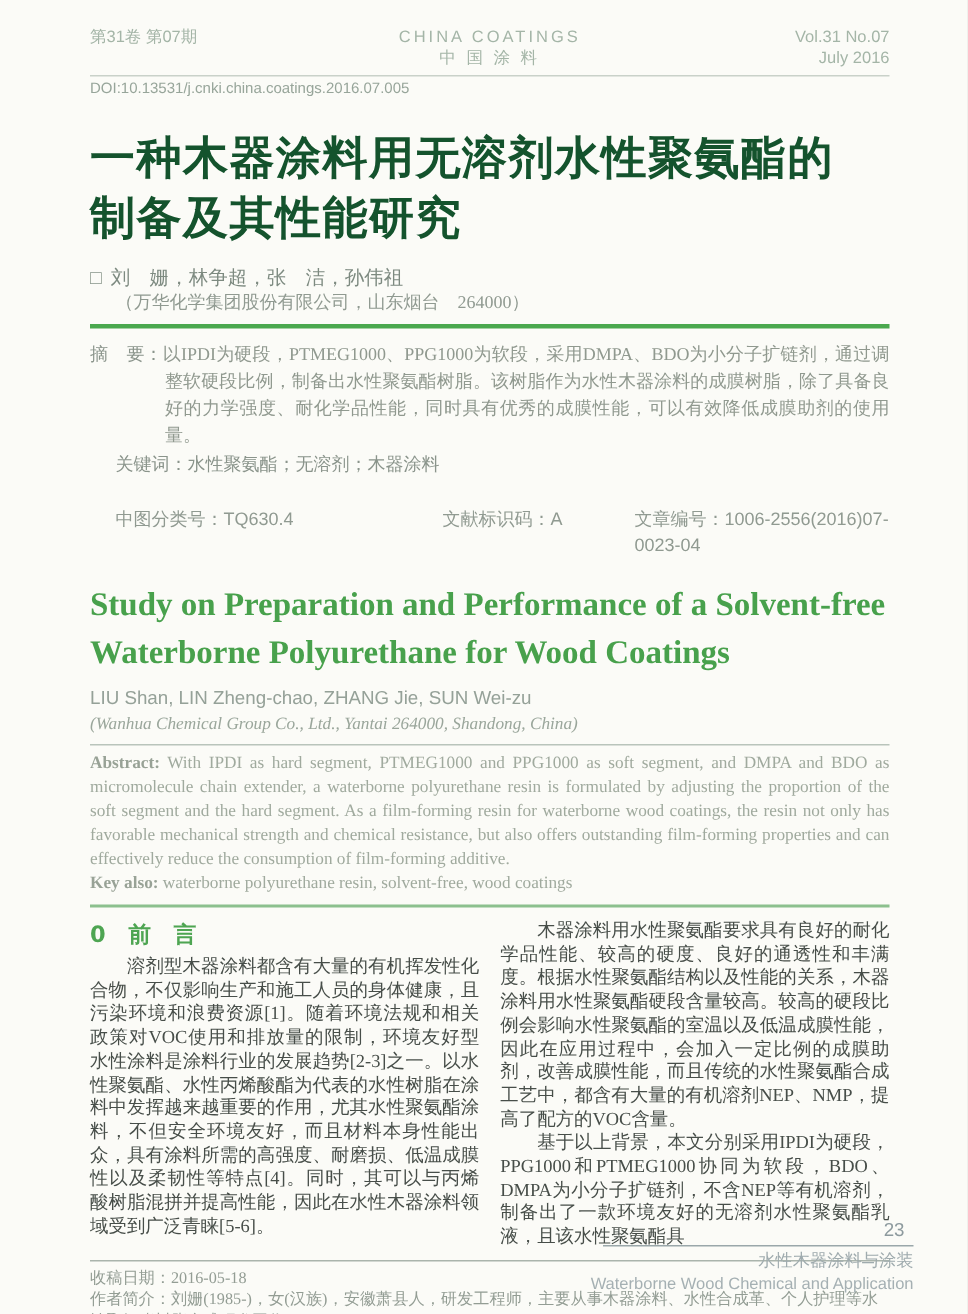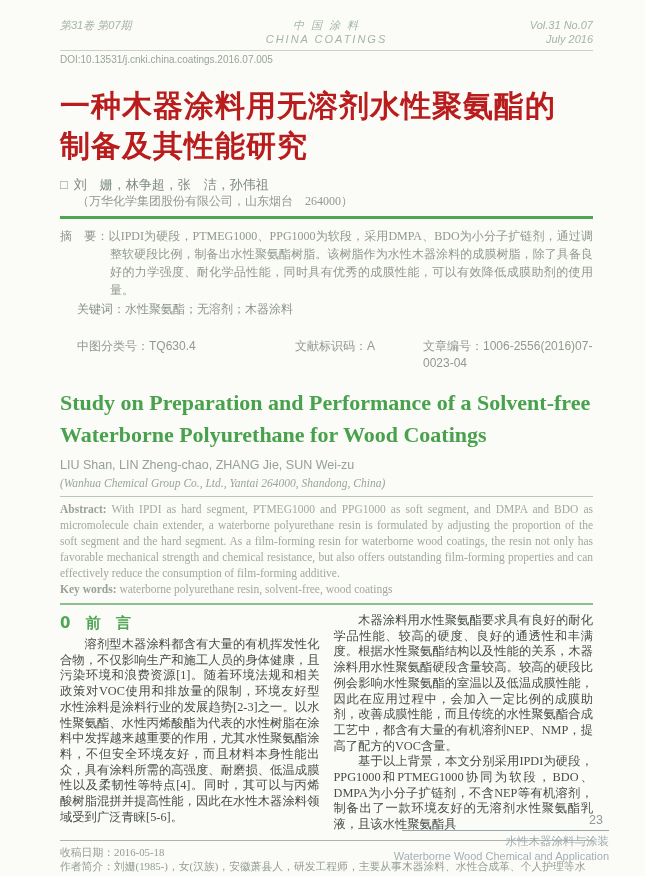--- a/index.html
+++ b/index.html
@@ -9,28 +9,28 @@
     width:645px; height:876px;
     margin:0 auto;
     background:#fbfbf7;
     overflow:hidden;
     padding:18px 52px 0 60px;
     font-family:"Liberation Serif","DejaVu Serif",serif;
   }
   
   .hdr-row { display:flex; justify-content:space-between; color:#a4b5a7;
              font-size:11px; line-height:14px; font-family:"Liberation Sans",sans-serif; }
-  .hdr-col { width:33%;font-style:italic; }
+  .hdr-col { width:33%; }
   .hdr-center { text-align:center; letter-spacing:2px; }
   .hdr-right { text-align:right; }
   .hdr-rule { border:none; border-top:1px solid #c9d1c9; margin-top:4px; }
   .doi { color:#97a59a; font-size:10px; line-height:13px; margin-top:2px;
          font-family:"Liberation Sans",sans-serif; }
   
-  .cn-title { margin-top:20px; color:#b91c1c; font-size:30px; line-height:40px;
+  .cn-title { margin-top:20px; color:#14532d; font-size:30px; line-height:40px;
               font-weight:700; font-family:"DejaVu Sans","Liberation Sans",sans-serif;
               letter-spacing:1px; }
   .authors-cn { margin-top:10px; color:#7d8a80; font-size:13px; line-height:17px; }
   .authors-cn .marker { margin-right:6px; color:#8a978c; }
   .affil-cn { color:#909a91; font-size:12px; line-height:16px; padding-left:17px; }
   .rule-green-thick { height:3px; background:#4aa84e; margin-top:7px; }
   
   .abs-cn { margin-top:8px; padding-left:17px; color:#90998f; font-size:12px;
             line-height:18px; text-align:justify; }
   .hang { padding-left:50px; text-indent:-50px; }
@@ -77,22 +77,22 @@
 <body>
 
 <div class="page">
 
   <div>
     <div class="hdr-row">
       <div class="hdr-col">
         <div>第31卷 第07期</div>
       </div>
       <div class="hdr-col hdr-center">
+        <div>CHINA COATINGS</div>
         <div>中 国 涂 料</div>
-        <div>CHINA COATINGS</div>
       </div>
       <div class="hdr-col hdr-right">
         <div>Vol.31 No.07</div>
         <div>July 2016</div>
       </div>
     </div>
     <hr class="hdr-rule">
     <div class="doi">DOI:10.13531/j.cnki.china.coatings.2016.07.005</div>
   </div>
 
@@ -114,21 +114,21 @@
     <span class="c3">文章编号：1006-2556(2016)07-0023-04</span>
   </div>
 
   <h2 class="en-title">Study on Preparation and Performance of a Solvent-free Waterborne Polyurethane for Wood Coatings</h2>
   <div class="authors-en">LIU Shan, LIN Zheng-chao, ZHANG Jie, SUN Wei-zu</div>
   <div class="affil-en">(Wanhua Chemical Group Co., Ltd., Yantai 264000, Shandong, China)</div>
 
   <hr class="rule-thin">
 
   <p class="abs-en"><span class="label-b">Abstract:</span><span> With IPDI as hard segment, PTMEG1000 and PPG1000 as soft segment, and DMPA and BDO as micromolecule chain extender, a waterborne polyurethane resin is formulated by adjusting the proportion of the soft segment and the hard segment. As a film-forming resin for waterborne wood coatings, the resin not only has favorable mechanical strength and chemical resistance, but also offers outstanding film-forming properties and can effectively reduce the consumption of film-forming additive.</span></p>
-  <p class="kw-en"><span class="label-b">Key words:</span><span> waterborne polyurethane resin, solvent-free, wood coatings</span></p>
+  <p class="kw-en"><span class="label-b">Key also:</span><span> waterborne polyurethane resin, solvent-free, wood coatings</span></p>
 
   <div class="rule-green-thin"></div>
 
   <div class="columns">
     <div class="col">
       <h3 class="sec-heading">0 前 言</h3>
       <p>溶剂型木器涂料都含有大量的有机挥发性化合物，不仅影响生产和施工人员的身体健康，且污染环境和浪费资源[1]。随着环境法规和相关政策对VOC使用和排放量的限制，环境友好型水性涂料是涂料行业的发展趋势[2-3]之一。以水性聚氨酯、水性丙烯酸酯为代表的水性树脂在涂料中发挥越来越重要的作用，尤其水性聚氨酯涂料，不但安全环境友好，而且材料本身性能出众，具有涂料所需的高强度、耐磨损、低温成膜性以及柔韧性等特点[4]。同时，其可以与丙烯酸树脂混拼并提高性能，因此在水性木器涂料领域受到广泛青睐[5-6]。</p>
     </div>
     <div class="col">
       <p>木器涂料用水性聚氨酯要求具有良好的耐化学品性能、较高的硬度、良好的通透性和丰满度。根据水性聚氨酯结构以及性能的关系，木器涂料用水性聚氨酯硬段含量较高。较高的硬段比例会影响水性聚氨酯的室温以及低温成膜性能，因此在应用过程中，会加入一定比例的成膜助剂，改善成膜性能，而且传统的水性聚氨酯合成工艺中，都含有大量的有机溶剂NEP、NMP，提高了配方的VOC含量。</p>

